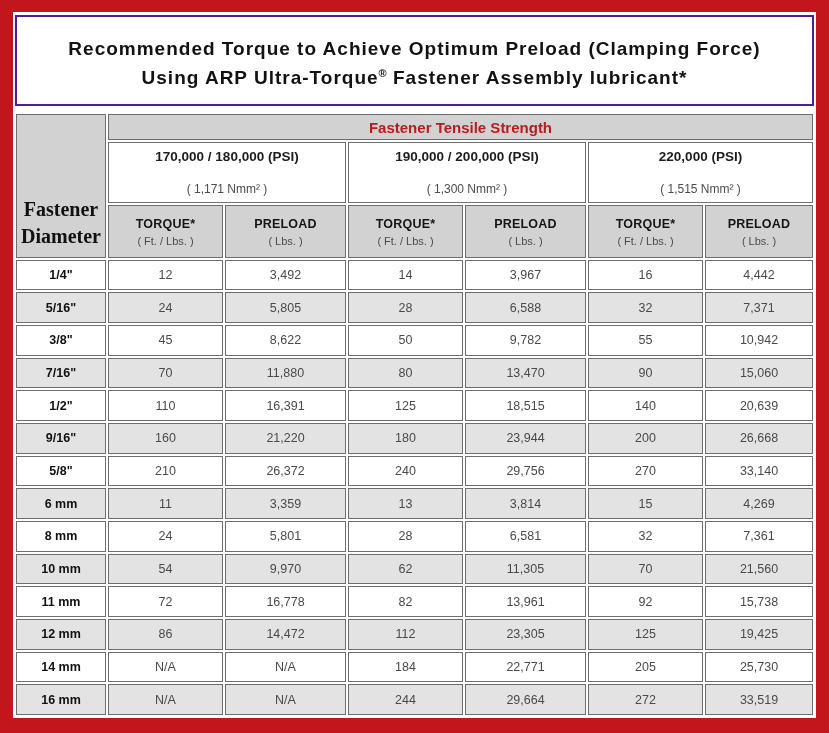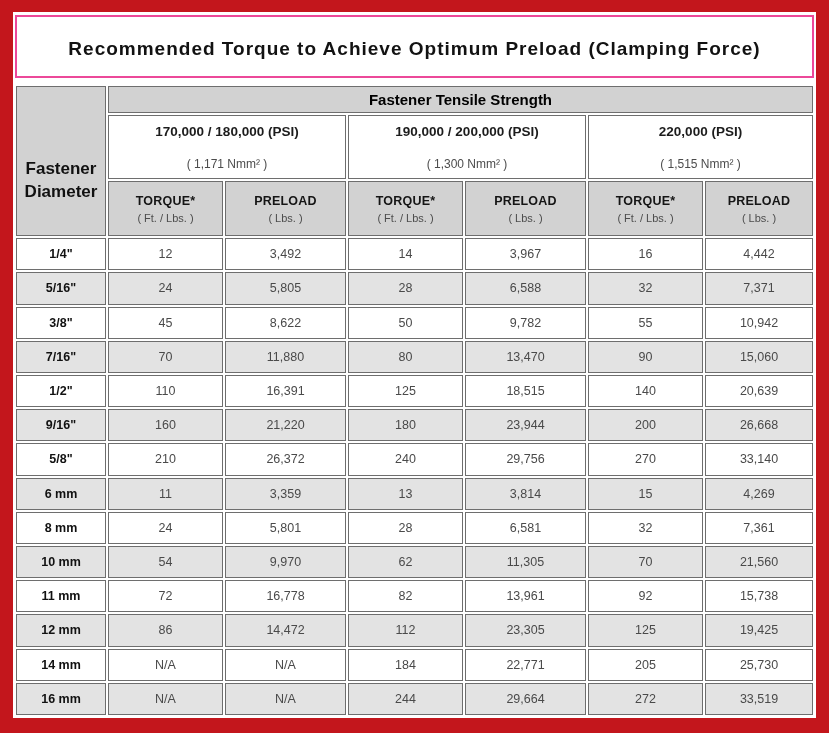--- a/index.html
+++ b/index.html
@@ -10,21 +10,21 @@
     padding: 12px 13px 15px 13px;
     font-family: "Liberation Sans", sans-serif;
     overflow: hidden;
   }
   .content {
     width: 100%; height: 100%;
     background: #ffffff;
     display: flex; flex-direction: column;
   }
   .title-box {
-    border: 2px solid #ec4899;
+    border: 2px solid #4c1d95;
     margin: 3px 2px 6px 2px;
     text-align: center;
     padding: 18px 6px 12px 6px;
     flex: 0 0 auto;
   }
   .title-line {
     font-weight: bold;
     font-size: 19px;
     letter-spacing: 1px;
     color: #121212;
@@ -49,51 +49,53 @@
   td {
     border: 1px solid #6e6e6e;
     text-align: center;
     vertical-align: middle;
     padding: 0;
     overflow: hidden;
   }
   td.corner {
     background: #d2d2d2;
     font-weight: bold;
-    font-size: 17px;
+    font-size: 20px;
     color: #111111;
     vertical-align: bottom;
-    padding-bottom: 31px;
+    padding-bottom: 7px;
     line-height: 1.35;
+    font-family: Liberation Serif, serif;
   }
   td.tensile {
     background: #d2d2d2;
     font-weight: bold;
     font-size: 15px;
-    color: #000000;
+    color: #b91c1c;
     height: 24px;
   }
   td.group { background: #ffffff; height: 56px; }
   .psi { font-weight: bold; font-size: 13.5px; color: #1c1c1c; margin-bottom: 18px; }
   .nmm { font-size: 12px; color: #4c4c4c; }
   td.colhead { background: #d2d2d2; height: 48px; }
   .chl { font-weight: bold; font-size: 12.5px; color: #151515; margin-bottom: 4px; letter-spacing: 0.2px; }
   .chu { font-size: 11px; color: #4c4c4c; }
   tr.data td { height: 28px; background: #ffffff; }
   tr.data.alt td { background: #e3e3e3; }
   tr.data td.diam { font-weight: bold; font-size: 12.5px; color: #111111; }
   tr.data td.val { font-size: 12.5px; color: #4a4a4a; }
 </style>
 </head>
 <body>
 
 <div class="content">
 
   <div class="title-box">
     <div class="title-line">Recommended Torque to Achieve Optimum Preload (Clamping Force)</div>
+    <div class="title-line"><span>Using ARP Ultra-Torque</span><sup>®</sup><span> Fastener Assembly lubricant*</span></div>
   </div>
 
   <div class="table-wrap">
     <table>
       <colgroup>
         <col style="width:90px">
         <col style="width:115px">
           <col style="width:121px">
         <col style="width:115px">
           <col style="width:121px">

